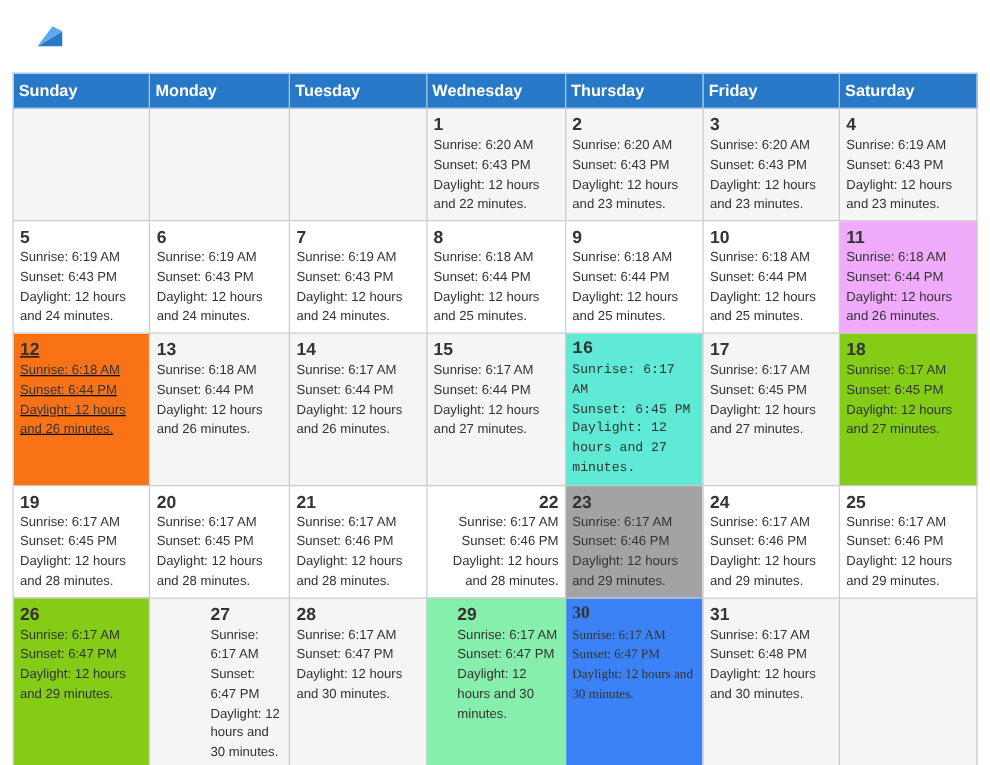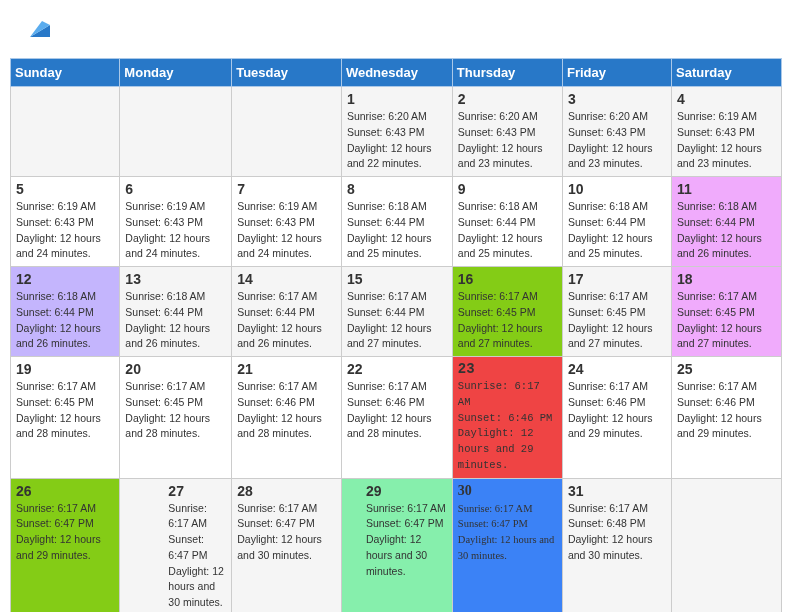--- a/index.html
+++ b/index.html
@@ -171,67 +171,67 @@
         <td style="background-color: rgb(255, 255, 255);">
           <span class="day-number">10</span>
           <div class="day-info">Sunrise: 6:18 AM<br>Sunset: 6:44 PM<br>Daylight: 12 hours and 25 minutes.</div>
         </td>
         <td style="background-color: #f0abfc;">
           <span class="day-number">11</span>
           <div class="day-info">Sunrise: 6:18 AM<br>Sunset: 6:44 PM<br>Daylight: 12 hours and 26 minutes.</div>
         </td>
       </tr>
       <tr class="row-odd">
-        <td style="background-color: #c4b5fd;">
+        <td style="background-color: #f97316; text-decoration: underline;">
           <span class="day-number">12</span>
           <div class="day-info">Sunrise: 6:18 AM<br>Sunset: 6:44 PM<br>Daylight: 12 hours and 26 minutes.</div>
         </td>
         <td style="background-color: rgb(245, 245, 245); margin-left: 46px;">
           <span class="day-number">13</span>
           <div class="day-info">Sunrise: 6:18 AM<br>Sunset: 6:44 PM<br>Daylight: 12 hours and 26 minutes.</div>
         </td>
         <td style="background-color: rgb(245, 245, 245);">
           <span class="day-number">14</span>
           <div class="day-info">Sunrise: 6:17 AM<br>Sunset: 6:44 PM<br>Daylight: 12 hours and 26 minutes.</div>
         </td>
         <td style="background-color: rgb(245, 245, 245);">
           <span class="day-number">15</span>
           <div class="day-info">Sunrise: 6:17 AM<br>Sunset: 6:44 PM<br>Daylight: 12 hours and 27 minutes.</div>
         </td>
-        <td style="background-color: #84cc16;">
+        <td style="background-color: #5eead4; font-family: Liberation Mono, monospace;">
           <span class="day-number">16</span>
           <div class="day-info">Sunrise: 6:17 AM<br>Sunset: 6:45 PM<br>Daylight: 12 hours and 27 minutes.</div>
         </td>
         <td style="background-color: rgb(245, 245, 245);">
           <span class="day-number">17</span>
           <div class="day-info">Sunrise: 6:17 AM<br>Sunset: 6:45 PM<br>Daylight: 12 hours and 27 minutes.</div>
         </td>
-        <td style="background-color: #f0abfc;">
+        <td style="background-color: #84cc16;">
           <span class="day-number">18</span>
           <div class="day-info">Sunrise: 6:17 AM<br>Sunset: 6:45 PM<br>Daylight: 12 hours and 27 minutes.</div>
         </td>
       </tr>
       <tr class="row-even">
         <td style="background-color: rgb(255, 255, 255);">
           <span class="day-number">19</span>
           <div class="day-info">Sunrise: 6:17 AM<br>Sunset: 6:45 PM<br>Daylight: 12 hours and 28 minutes.</div>
         </td>
         <td style="background-color: rgb(255, 255, 255);">
           <span class="day-number">20</span>
           <div class="day-info">Sunrise: 6:17 AM<br>Sunset: 6:45 PM<br>Daylight: 12 hours and 28 minutes.</div>
         </td>
         <td style="background-color: rgb(255, 255, 255);">
           <span class="day-number">21</span>
           <div class="day-info">Sunrise: 6:17 AM<br>Sunset: 6:46 PM<br>Daylight: 12 hours and 28 minutes.</div>
         </td>
-        <td style="background-color: rgb(255, 255, 255);">
+        <td style="background-color: rgb(255, 255, 255); text-align: right;">
           <span class="day-number">22</span>
           <div class="day-info">Sunrise: 6:17 AM<br>Sunset: 6:46 PM<br>Daylight: 12 hours and 28 minutes.</div>
         </td>
-        <td style="background-color: #ef4444; font-family: Liberation Mono, monospace;">
+        <td style="background-color: #a3a3a3;">
           <span class="day-number">23</span>
           <div class="day-info">Sunrise: 6:17 AM<br>Sunset: 6:46 PM<br>Daylight: 12 hours and 29 minutes.</div>
         </td>
         <td style="background-color: rgb(255, 255, 255);">
           <span class="day-number">24</span>
           <div class="day-info">Sunrise: 6:17 AM<br>Sunset: 6:46 PM<br>Daylight: 12 hours and 29 minutes.</div>
         </td>
         <td style="background-color: rgb(255, 255, 255);">
           <span class="day-number">25</span>
           <div class="day-info">Sunrise: 6:17 AM<br>Sunset: 6:46 PM<br>Daylight: 12 hours and 29 minutes.</div>

